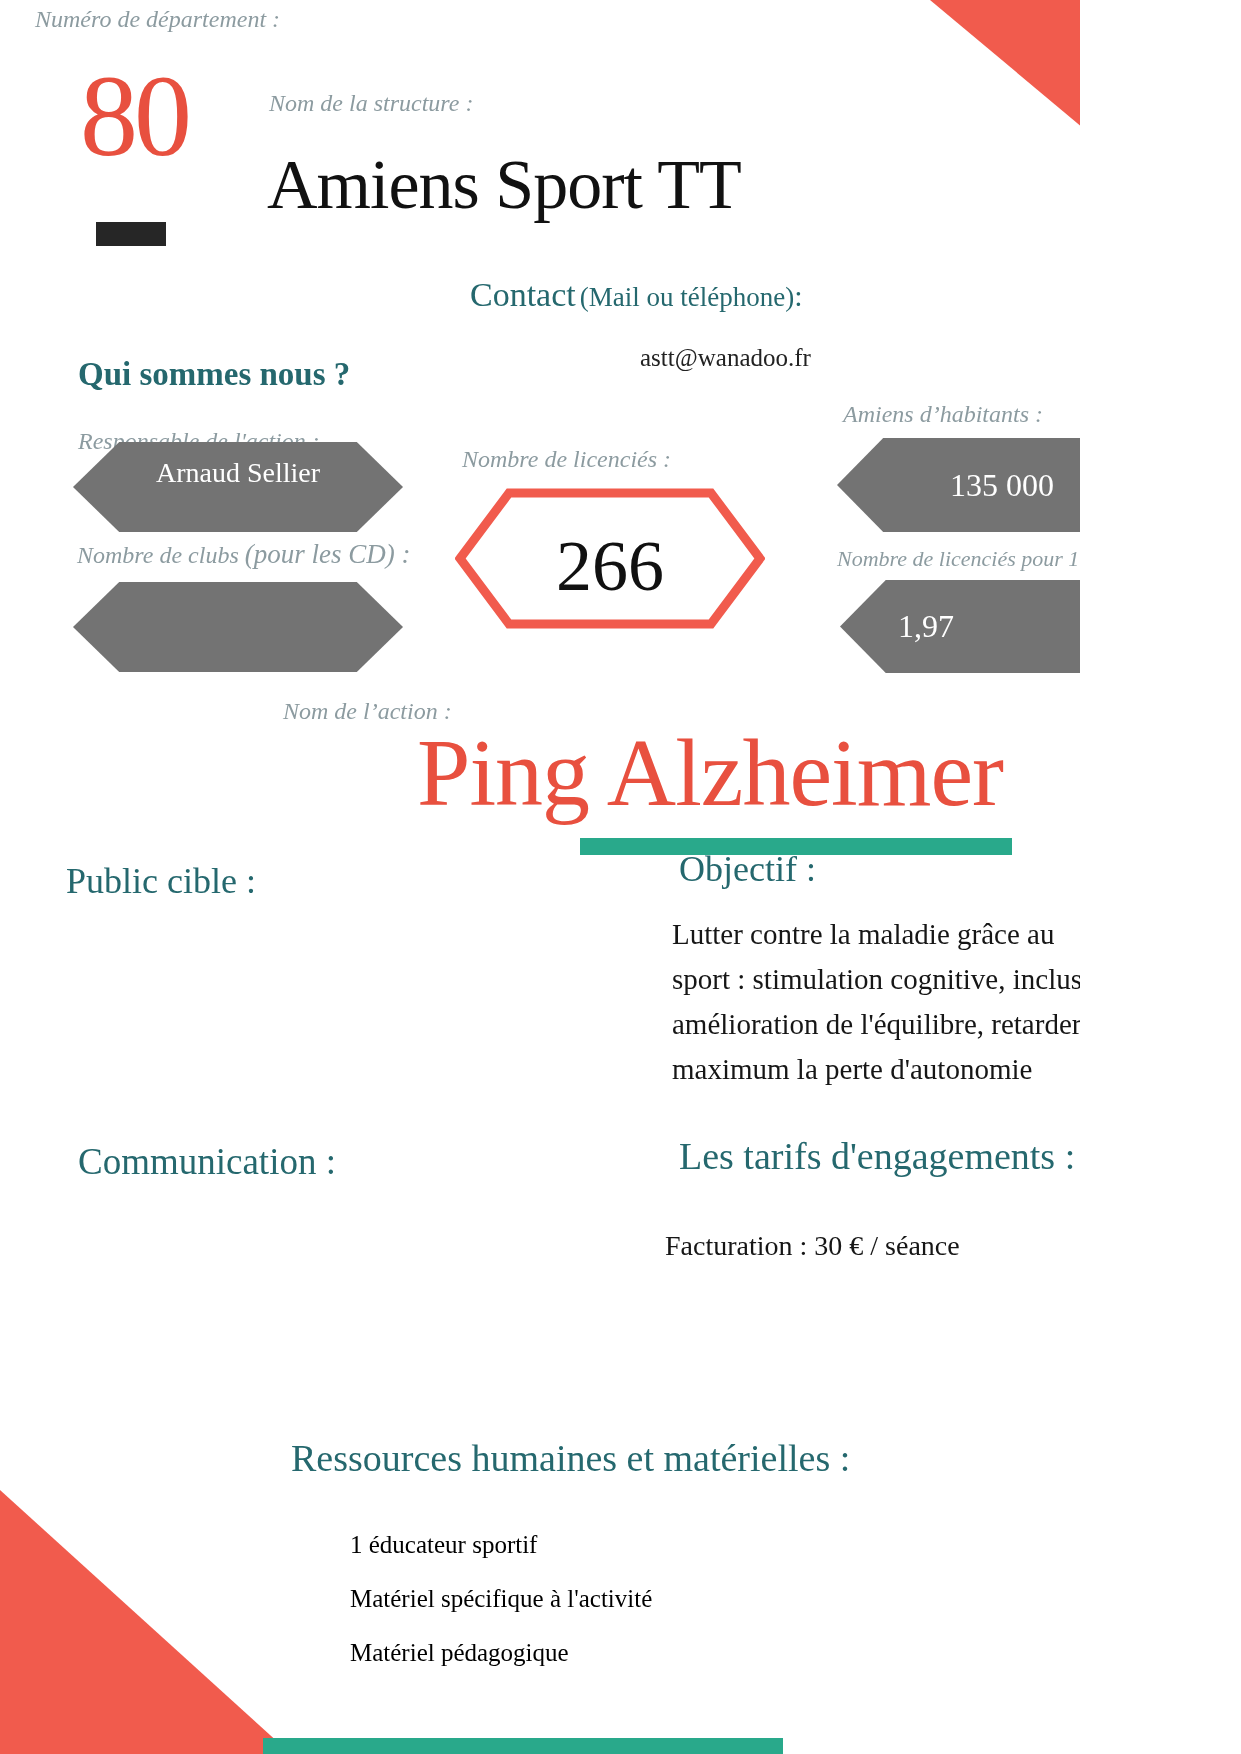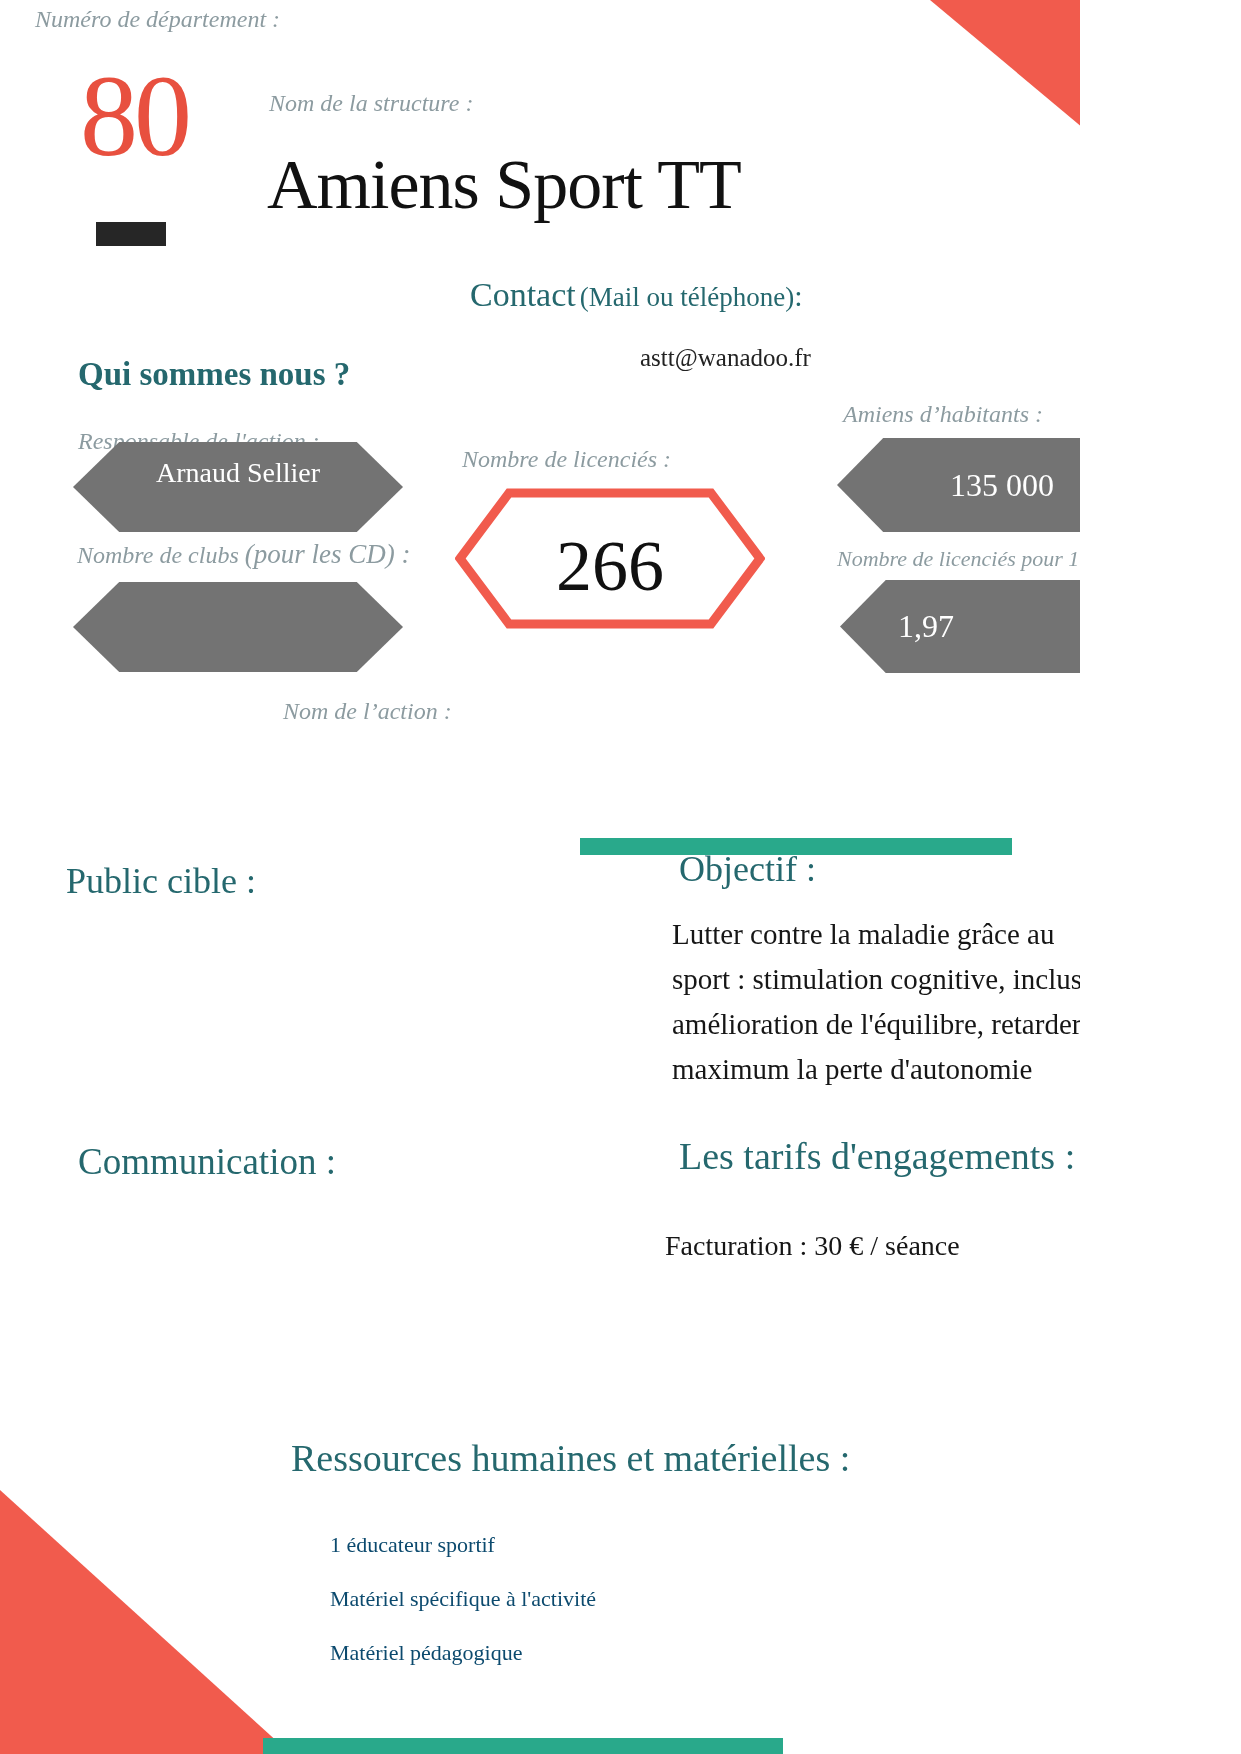--- a/index.html
+++ b/index.html
@@ -102,22 +102,22 @@
   .objectif-title{ left:679px; top:848px; font-size:36px; }
   .comm-title{ left:78px; top:1140px; font-size:37px; }
   .tarifs-title{ left:679px; top:1134px; font-size:38px; }
   .ress-title{ left:291px; top:1436px; font-size:38px; }
   
   .public-body{ left:36px; top:916px; width:520px; }
   .objectif-body{ left:672px; top:912px; width:520px; }
   .comm-body{ left:37px; top:1206px; width:540px; }
   .tarifs-body{ left:665px; top:1226px; font-size:28px; line-height:40px; }
   .ress-list{
-    position:absolute; left:330px; top:1518px;
-    font-size:22px; line-height:54px; color:#0c4a6e;
+    position:absolute; left:350px; top:1518px;
+    font-size:25px; line-height:54px; color:#000000;
   }
   
   .num-label{ left:35px; top:6px; }
   .structure-label{ left:269px; top:90px; }
   .resp-label{ left:78px; top:400px;margin-top:28px; }
   .clubs-label{ left:77px; top:539px; }
   .clubs-label .sm{ font-size:27px; }
   .lic-label{ left:462px; top:446px; }
   .hab-label{ left:843px; top:401px; }
   .ratio-label{ left:837px; top:546px; font-size:22px; }
@@ -176,20 +176,21 @@
   <div class="hex hex-hab">
     <span>135 000</span>
   </div>
 
   <div class="glabel ratio-label">Nombre de licenciés pour 1000 Habitants :</div>
   <div class="hex hex-ratio">
     <span>1,97</span>
   </div>
 
   <div class="glabel action-label">Nom de l’action :</div>
+  <div class="action-name">Ping Alzheimer</div>
 
   <div class="teal-h public-title">Public cible :</div>
 
   <div class="teal-h objectif-title">Objectif :</div>
   <div class="body-txt objectif-body">Lutter contre la maladie grâce au
 sport : stimulation cognitive, inclusion,
 amélioration de l'équilibre, retarder au
 maximum la perte d'autonomie</div>
 
   <div class="teal-h comm-title">Communication :</div>

